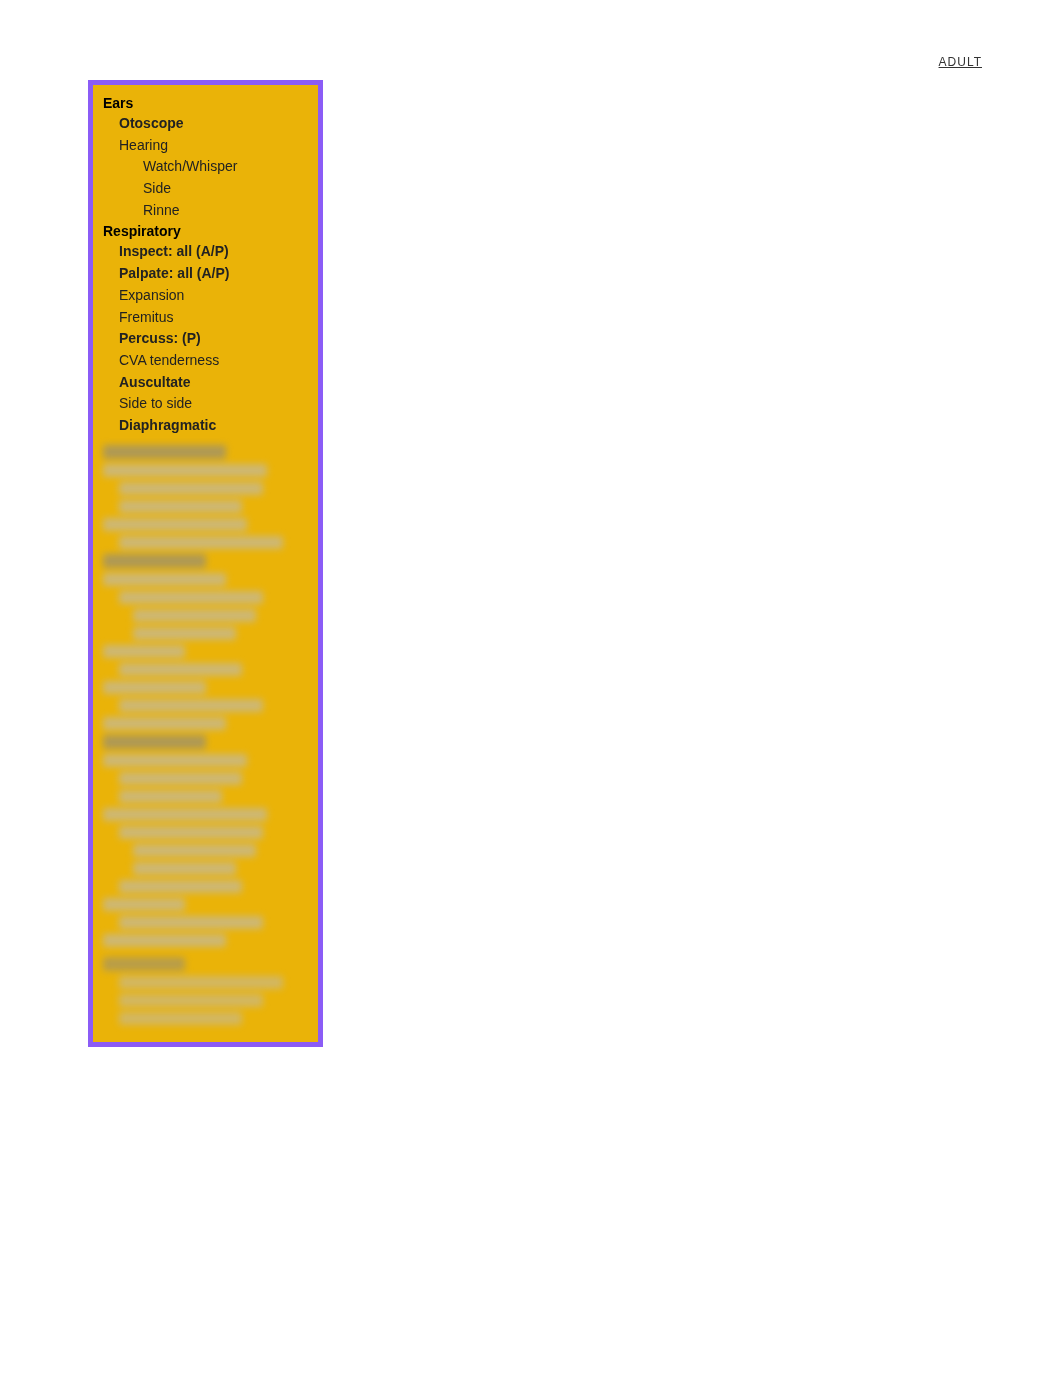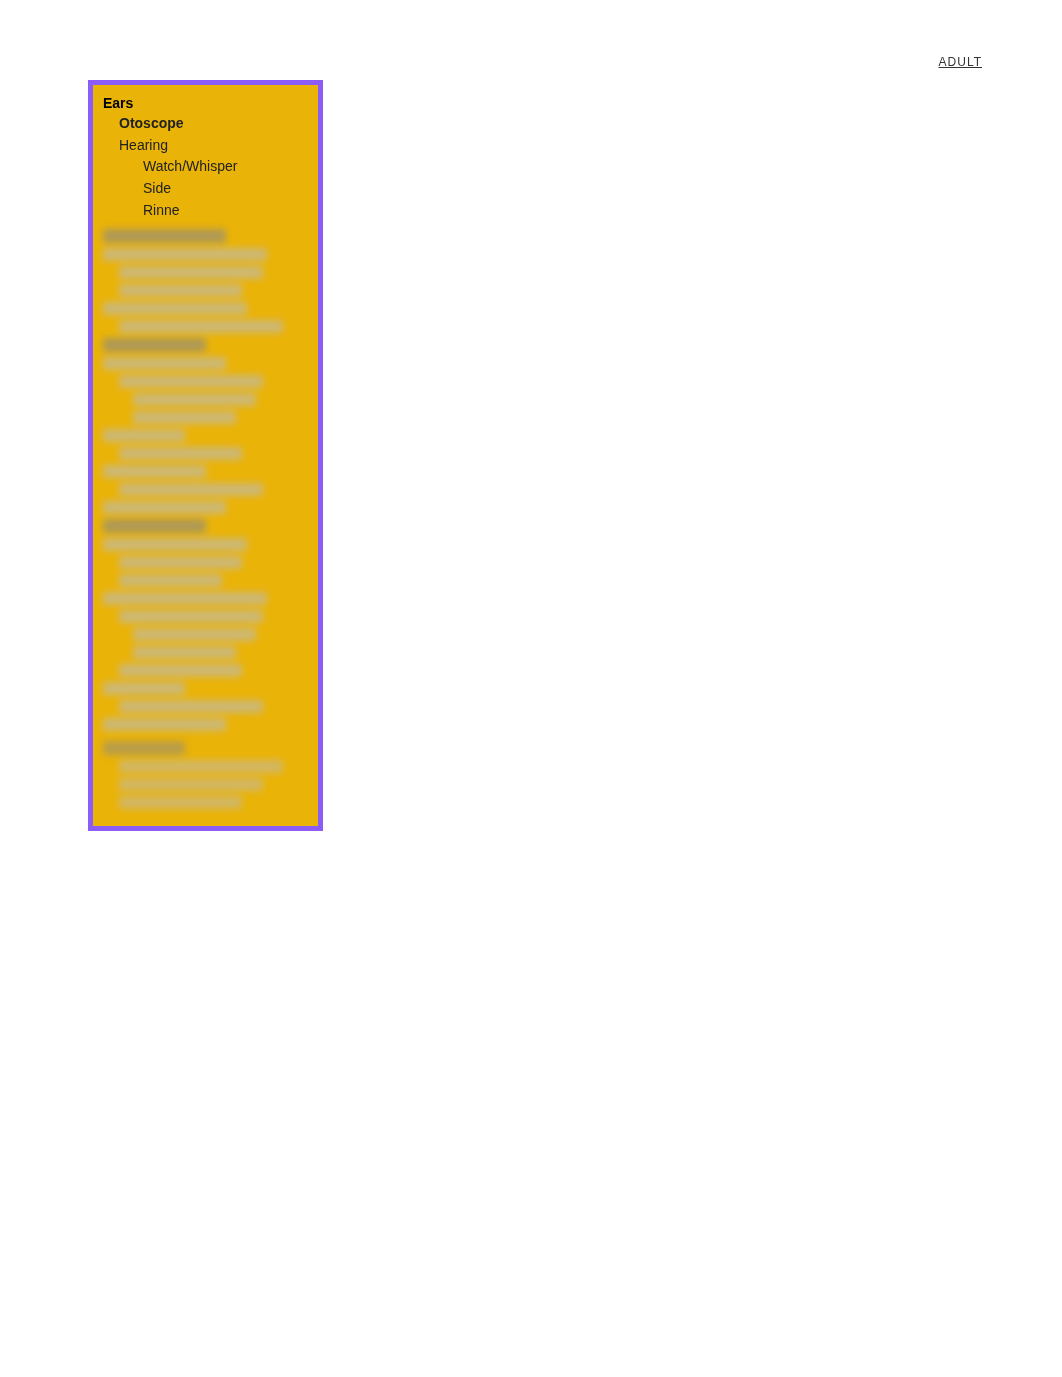--- a/index.html
+++ b/index.html
@@ -113,20 +113,32 @@
 
   <div>
     <div class="section-header">Ears</div>
     <div class="item-l0">Otoscope</div>
     <div class="item-l1">Hearing</div>
     <div class="item-l2">Watch/Whisper</div>
     <div class="item-l2">Side</div>
     <div class="item-l2">Rinne</div>
   </div>
 
+  <div>
+    <div class="section-header">Respiratory</div>
+    <div class="item-l0">Inspect: all (A/P)</div>
+    <div class="item-l0">Palpate: all (A/P)</div>
+    <div class="item-l1">Expansion</div>
+    <div class="item-l1">Fremitus</div>
+    <div class="item-l0">Percuss: (P)</div>
+    <div class="item-l1">CVA tenderness</div>
+    <div class="item-l0">Auscultate</div>
+    <div class="item-l1">Side to side</div>
+    <div class="item-l0">Diaphragmatic</div>
+  </div>
 
   <div class="blurred-block">
     <div class="blurred-line bold w60"></div>
     <div class="blurred-line w80"></div>
     <div class="blurred-line indent1 w70"></div>
     <div class="blurred-line indent1 w60"></div>
     <div class="blurred-line w70"></div>
     <div class="blurred-line indent1 w80"></div>
     <div class="blurred-line bold w50"></div>
     <div class="blurred-line w60"></div>

